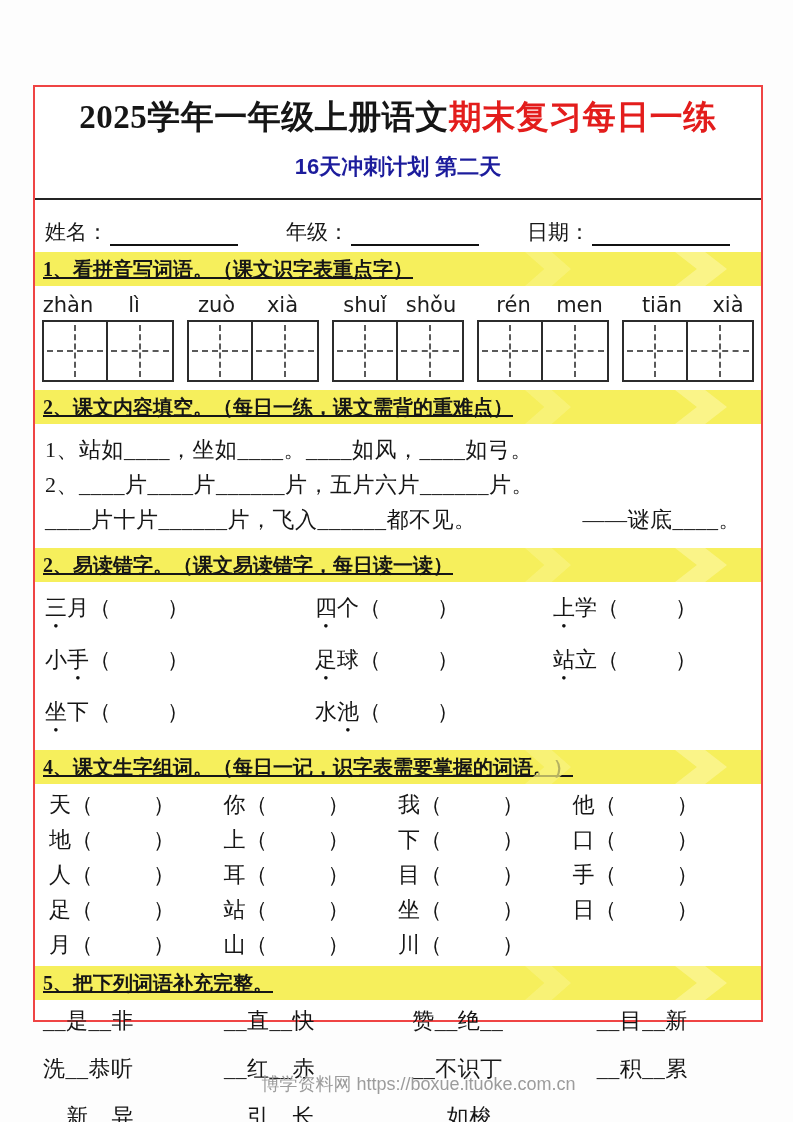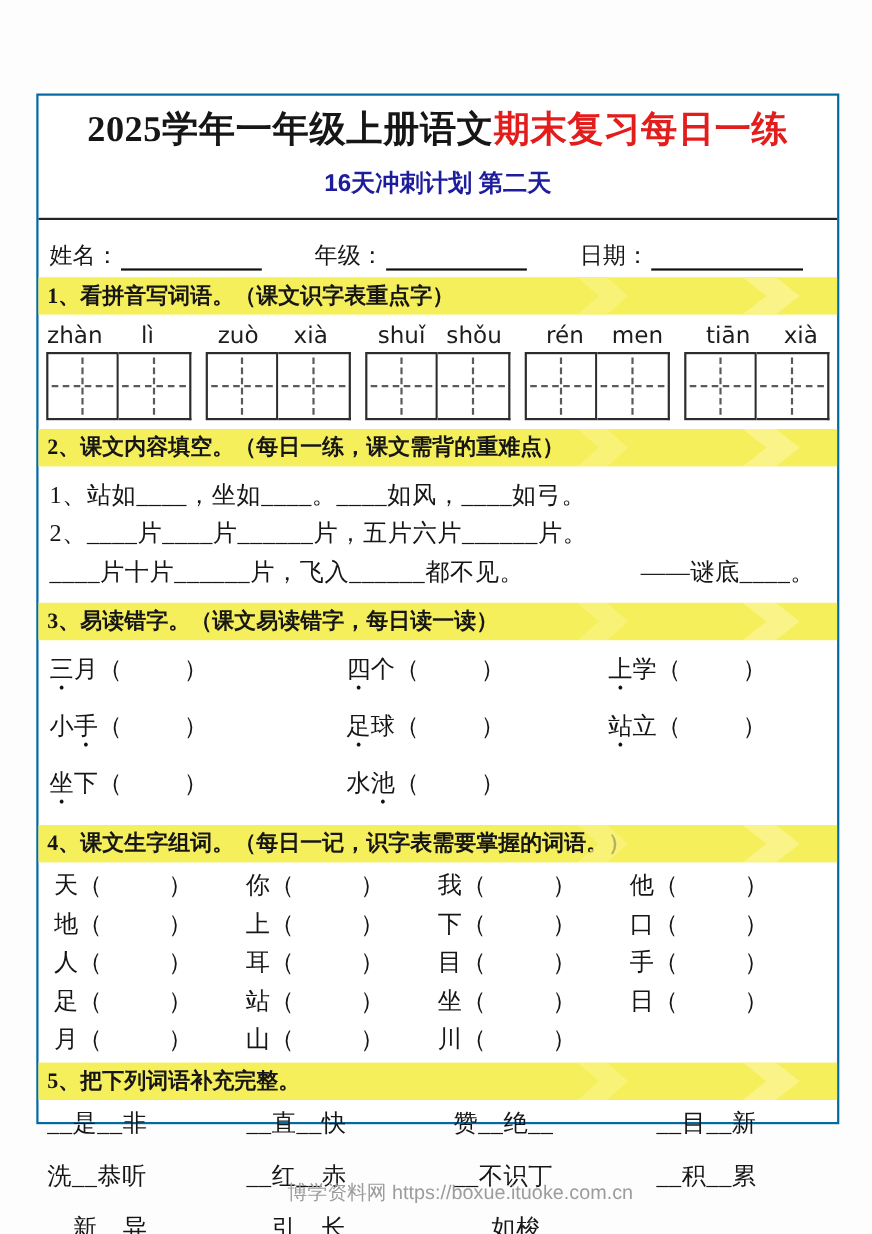--- a/index.html
+++ b/index.html
@@ -7,21 +7,21 @@
   body {
     position:relative;
     background:#fdfdfd;
     font-family:"Liberation Serif","DejaVu Serif",serif;
     color:#161616;
     overflow:hidden;
   }
   .sheet {
     position:absolute; left:33px; top:85px;
     width:730px; height:937px;
-    border:2px solid #0369a1;
+    border:2px solid #ef4444;
     background:#fff;
   }
   
   .header { border-bottom:2px solid #242424; padding:8px 4px 16px; }
   .title {
     text-align:center; font-size:33px; font-weight:bold;
     letter-spacing:0.5px; white-space:nowrap;
   }
   .title .red-part { color:#e31d1c; }
   .subtitle {
@@ -41,20 +41,21 @@
     height:24px; width:128px; margin-left:2px;
   }
   .blank-line.date { width:138px; }
   
   .band {
     position:relative; overflow:hidden;
     background:#f6ef5c;
     font-size:20px; font-weight:bold;
     padding:4px 8px; line-height:26px;
     white-space:nowrap;
+    text-decoration:underline;
   }
   .band::after {
     content:''; position:absolute; top:0; right:34px;
     width:52px; height:100%;
     background:#faf58f; opacity:.85;
     clip-path:polygon(0 0,58% 0,100% 50%,58% 100%,0 100%,42% 50%);
   }
   .band::before {
     content:''; position:absolute; top:0; right:190px;
     width:46px; height:100%;
@@ -202,21 +203,21 @@
   <div class="band">2、课文内容填空。（每日一练，课文需背的重难点）</div>
   <div class="fill-lines">
     <div class="fill-line">1、站如____，坐如____。____如风，____如弓。</div>
     <div class="fill-line">2、____片____片______片，五片六片______片。</div>
     <div class="fill-line split">
       <span>____片十片______片，飞入______都不见。</span>
       <span>——谜底____。</span>
     </div>
   </div>
 
-  <div class="band">3、易读错字。（课文易读错字，每日读一读）</div>
+  <div class="band">2、易读错字。（课文易读错字，每日读一读）</div>
   <div class="misread-grid">
       <div class="word-item"><span class="char dot">三</span><span class="char">月</span><span>（</span><span class="paren-gap"></span><span>）</span></div>
       <div class="word-item"><span class="char dot">四</span><span class="char">个</span><span>（</span><span class="paren-gap"></span><span>）</span></div>
       <div class="word-item"><span class="char dot">上</span><span class="char">学</span><span>（</span><span class="paren-gap"></span><span>）</span></div>
       <div class="word-item"><span class="char">小</span><span class="char dot">手</span><span>（</span><span class="paren-gap"></span><span>）</span></div>
       <div class="word-item"><span class="char dot">足</span><span class="char">球</span><span>（</span><span class="paren-gap"></span><span>）</span></div>
       <div class="word-item"><span class="char dot">站</span><span class="char">立</span><span>（</span><span class="paren-gap"></span><span>）</span></div>
       <div class="word-item"><span class="char dot">坐</span><span class="char">下</span><span>（</span><span class="paren-gap"></span><span>）</span></div>
       <div class="word-item"><span class="char">水</span><span class="char dot">池</span><span>（</span><span class="paren-gap"></span><span>）</span></div>
     </div>

